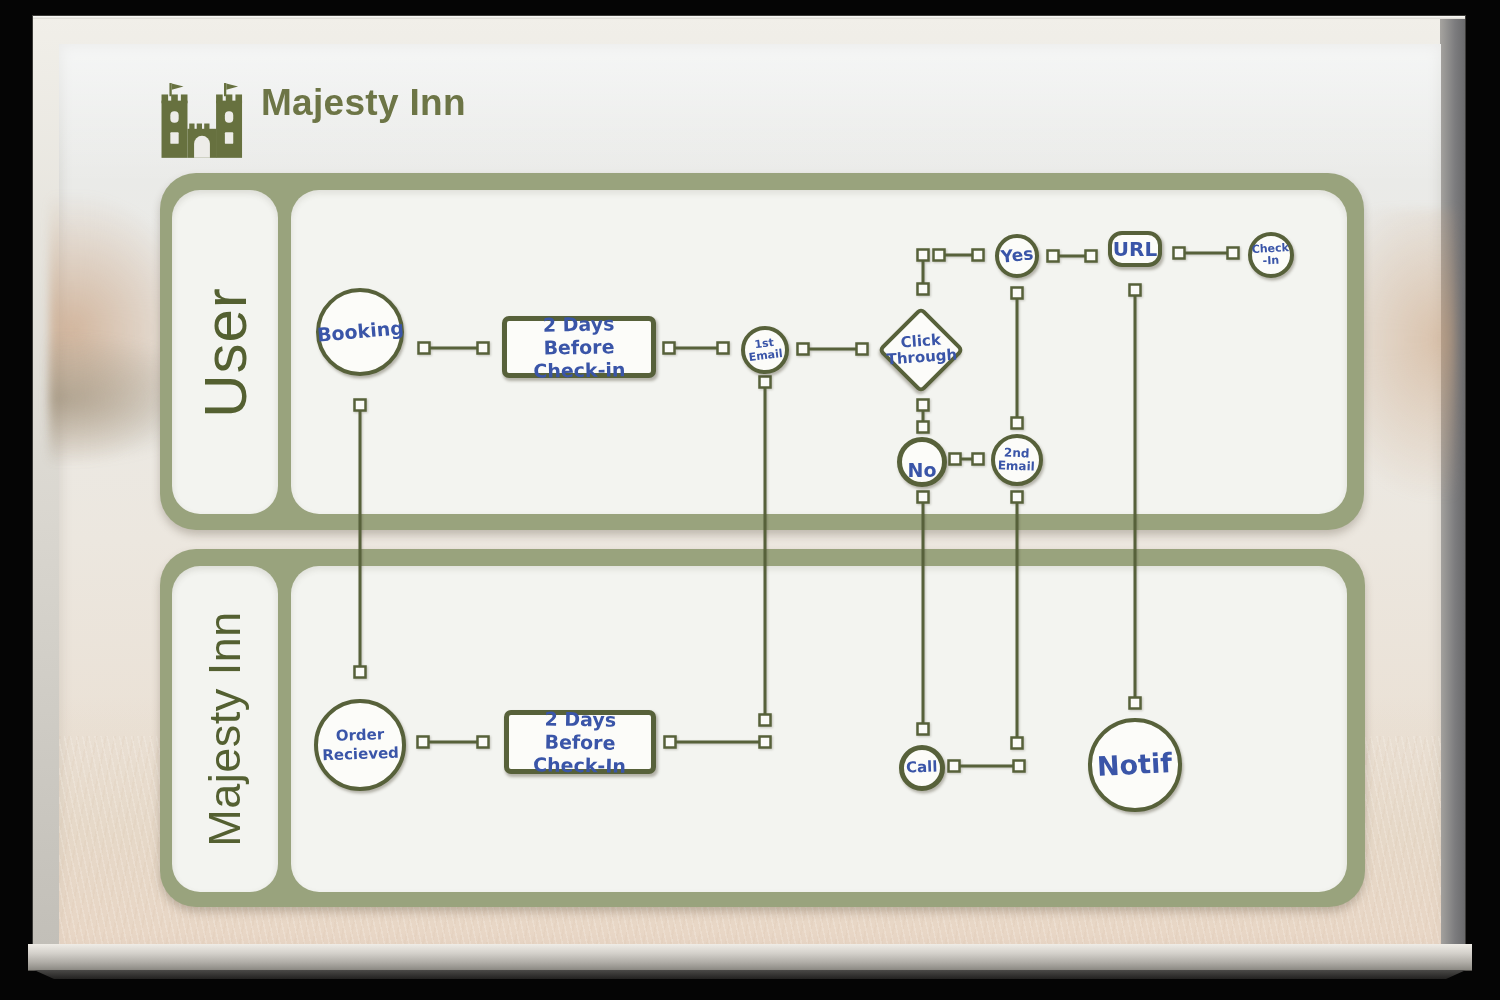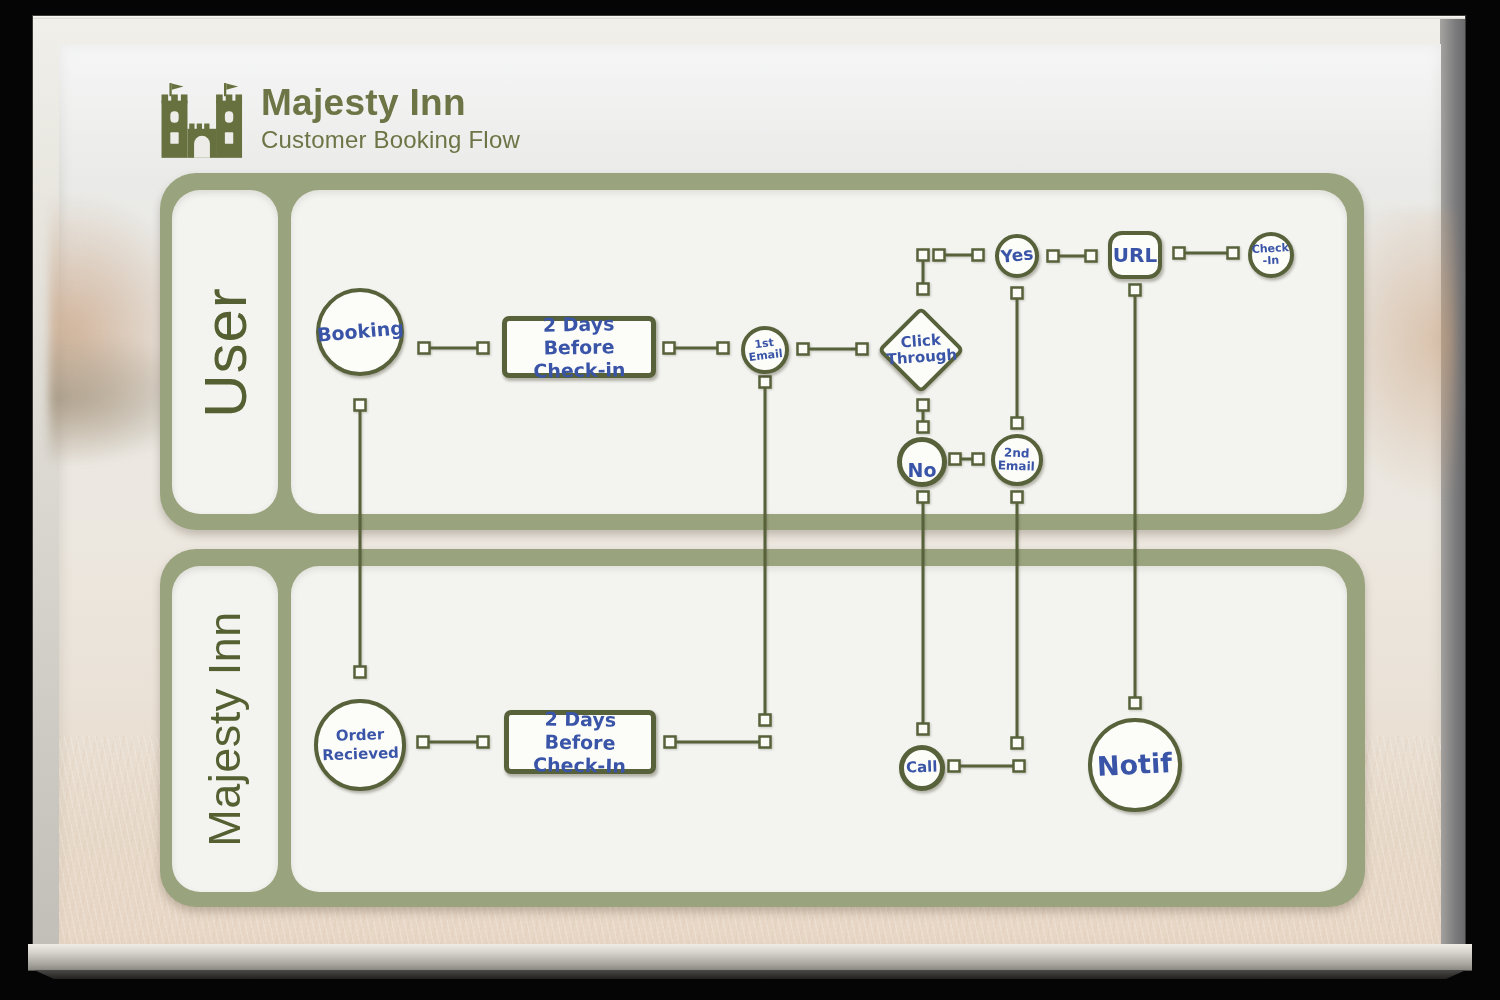--- a/index.html
+++ b/index.html
@@ -91,21 +91,21 @@
     color:var(--ink);line-height:1.05;}
 
   .n-booking{left:316px;top:288px;width:88px;height:88px;}
   .n-booking .ink{font-size:19px;transform:rotate(-5deg);}
   .n-days-top{left:502px;top:316px;width:154px;height:62px;border-width:5px;}
   .n-days-top .ink{font-size:19px;transform:rotate(-1deg);line-height:1.2;}
   .n-first-email{left:741px;top:326px;width:48px;height:48px;}
   .n-first-email .ink{font-size:11px;transform:rotate(-7deg);}
   .n-yes{left:995px;top:234px;width:44px;height:44px;}
   .n-yes .ink{font-size:17px;transform:rotate(-6deg);}
-  .n-url{left:1108px;top:231px;width:54px;height:48px;border-radius:14px;justify-content:center;}
+  .n-url{left:1108px;top:231px;width:54px;height:36px;border-radius:14px;justify-content:center;}
   .n-url .ink{font-size:20px;}
   .n-checkin{left:1248px;top:232px;width:46px;height:46px;}
   .n-checkin .ink{font-size:11px;transform:rotate(-3deg);}
   .n-no{left:897px;top:437px;width:50px;height:50px;border-width:5px;}
   .n-no .ink{font-size:19px;margin-top:18px;}
   .n-2nd{left:991px;top:434px;width:52px;height:52px;}
   .n-2nd .ink{font-size:12px;transform:rotate(2deg);}
   .n-order{left:314px;top:699px;width:92px;height:92px;}
   .n-order .ink{font-size:15px;transform:rotate(-2deg);line-height:1.25;}
   .n-days-bottom{left:504px;top:710px;width:152px;height:64px;border-width:5px;}
@@ -163,21 +163,20 @@
       <g fill="#edece8">
         <rect x="14" y="33" width="9.5" height="13" rx="4.5"></rect>
         <rect x="14" y="57" width="9.5" height="13" rx="1"></rect>
         <rect x="76" y="33" width="9.5" height="13" rx="4.5"></rect>
         <rect x="76" y="57" width="9.5" height="13" rx="1"></rect>
         <path d="M41 86 V70 a9 9 0 0 1 18 0 V86 Z"></path>
       </g>
     </svg>
     <div>
       <div class="brand-title">Majesty Inn</div>
-      <div class="brand-sub">Customer Booking Flow</div>
     </div>
   </div>
 
   <section class="lane lane-user">
     <div class="lane-label">
       <span class="lane-label-text">User</span>
     </div>
     <div class="lane-content"></div>
   </section>
 

